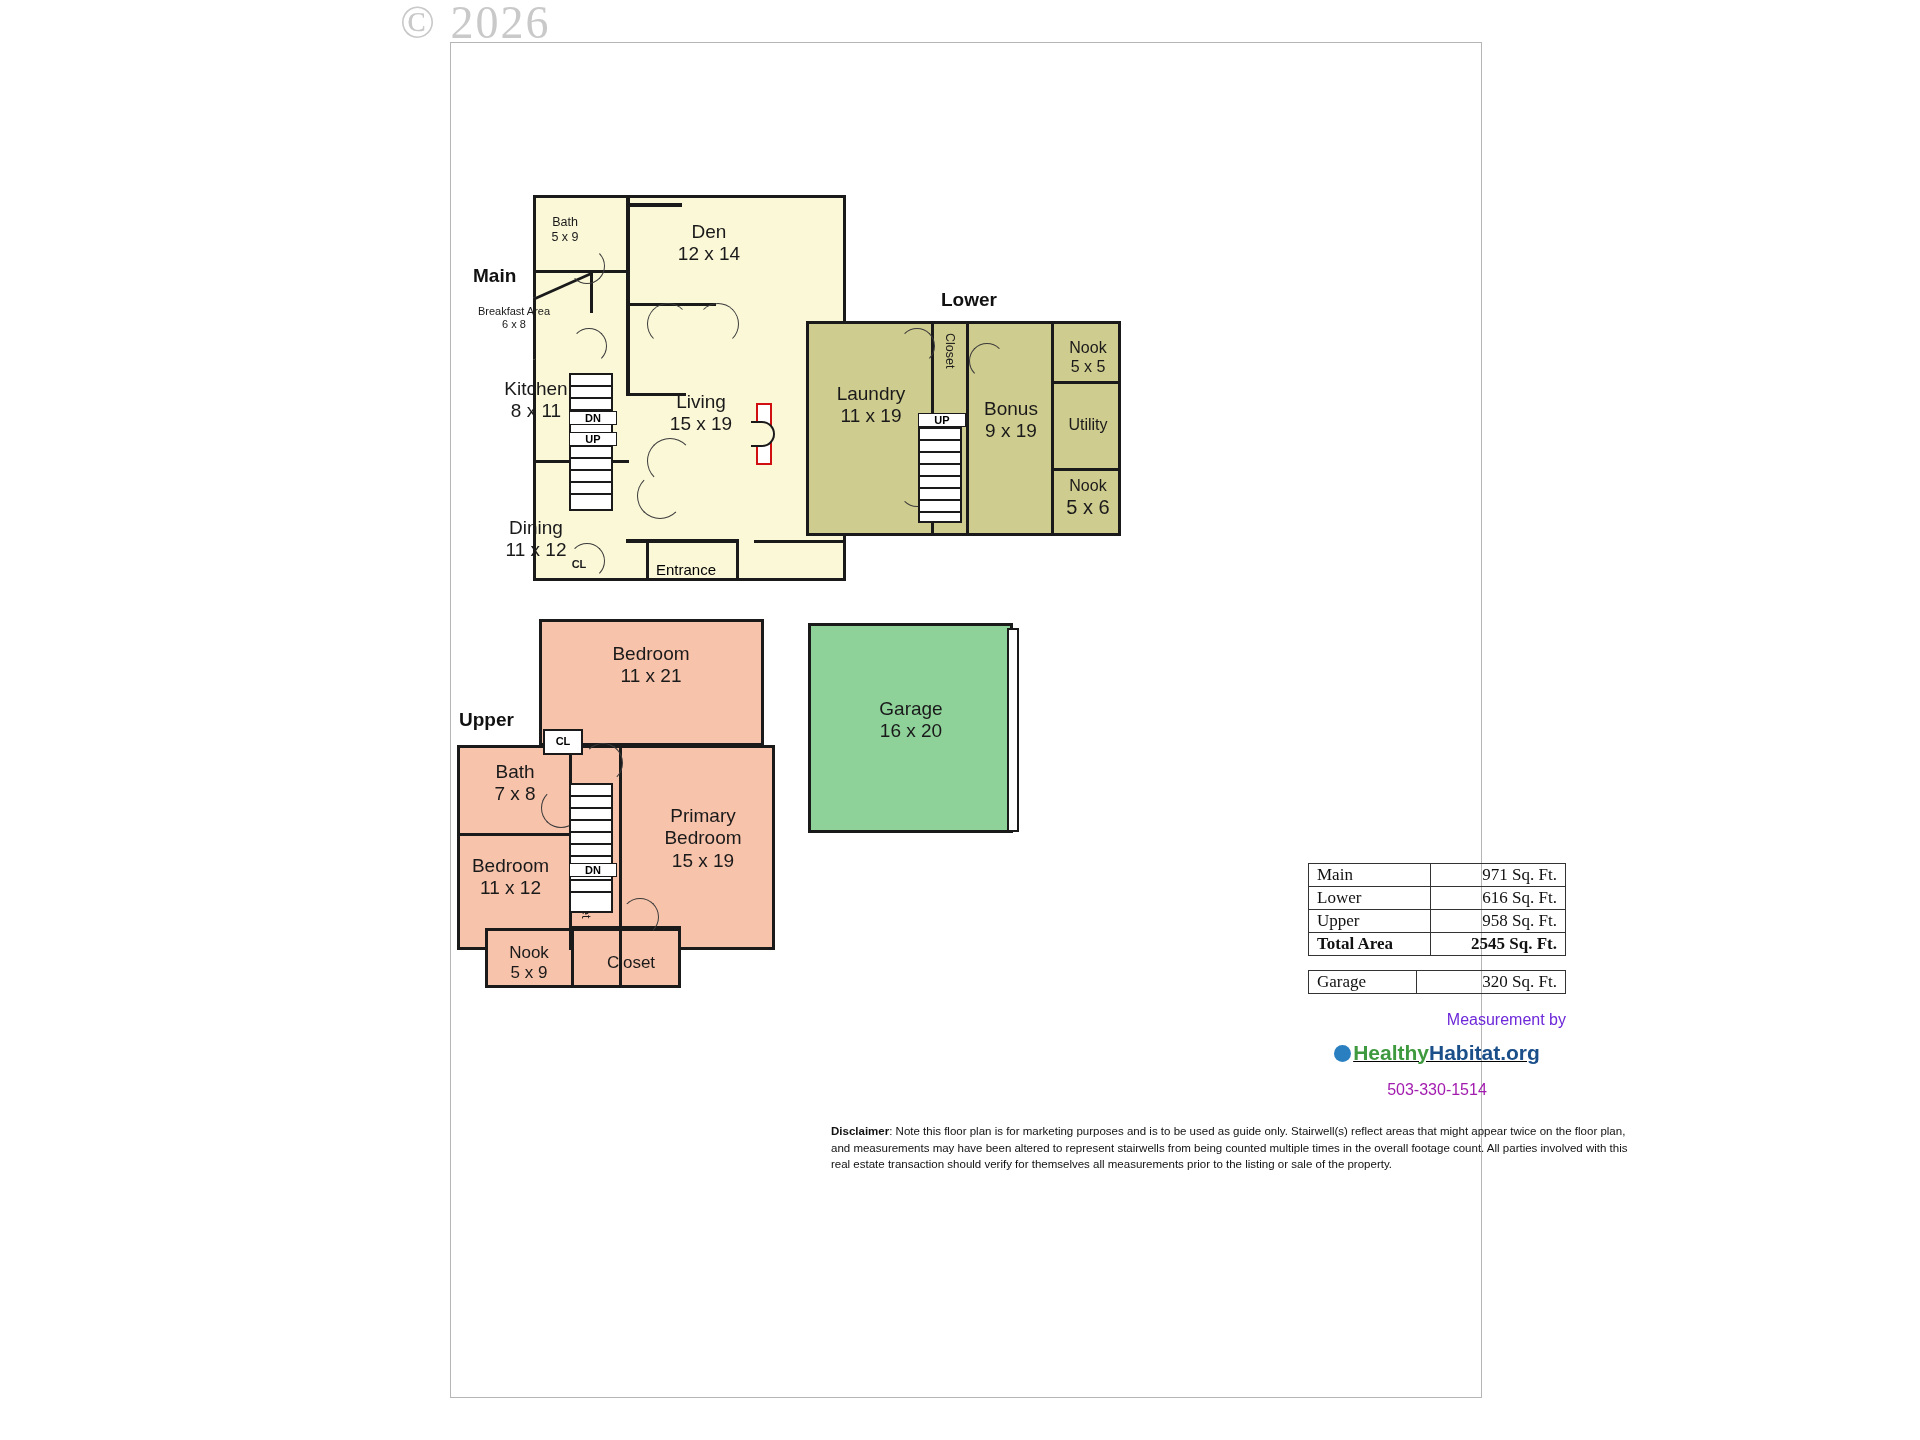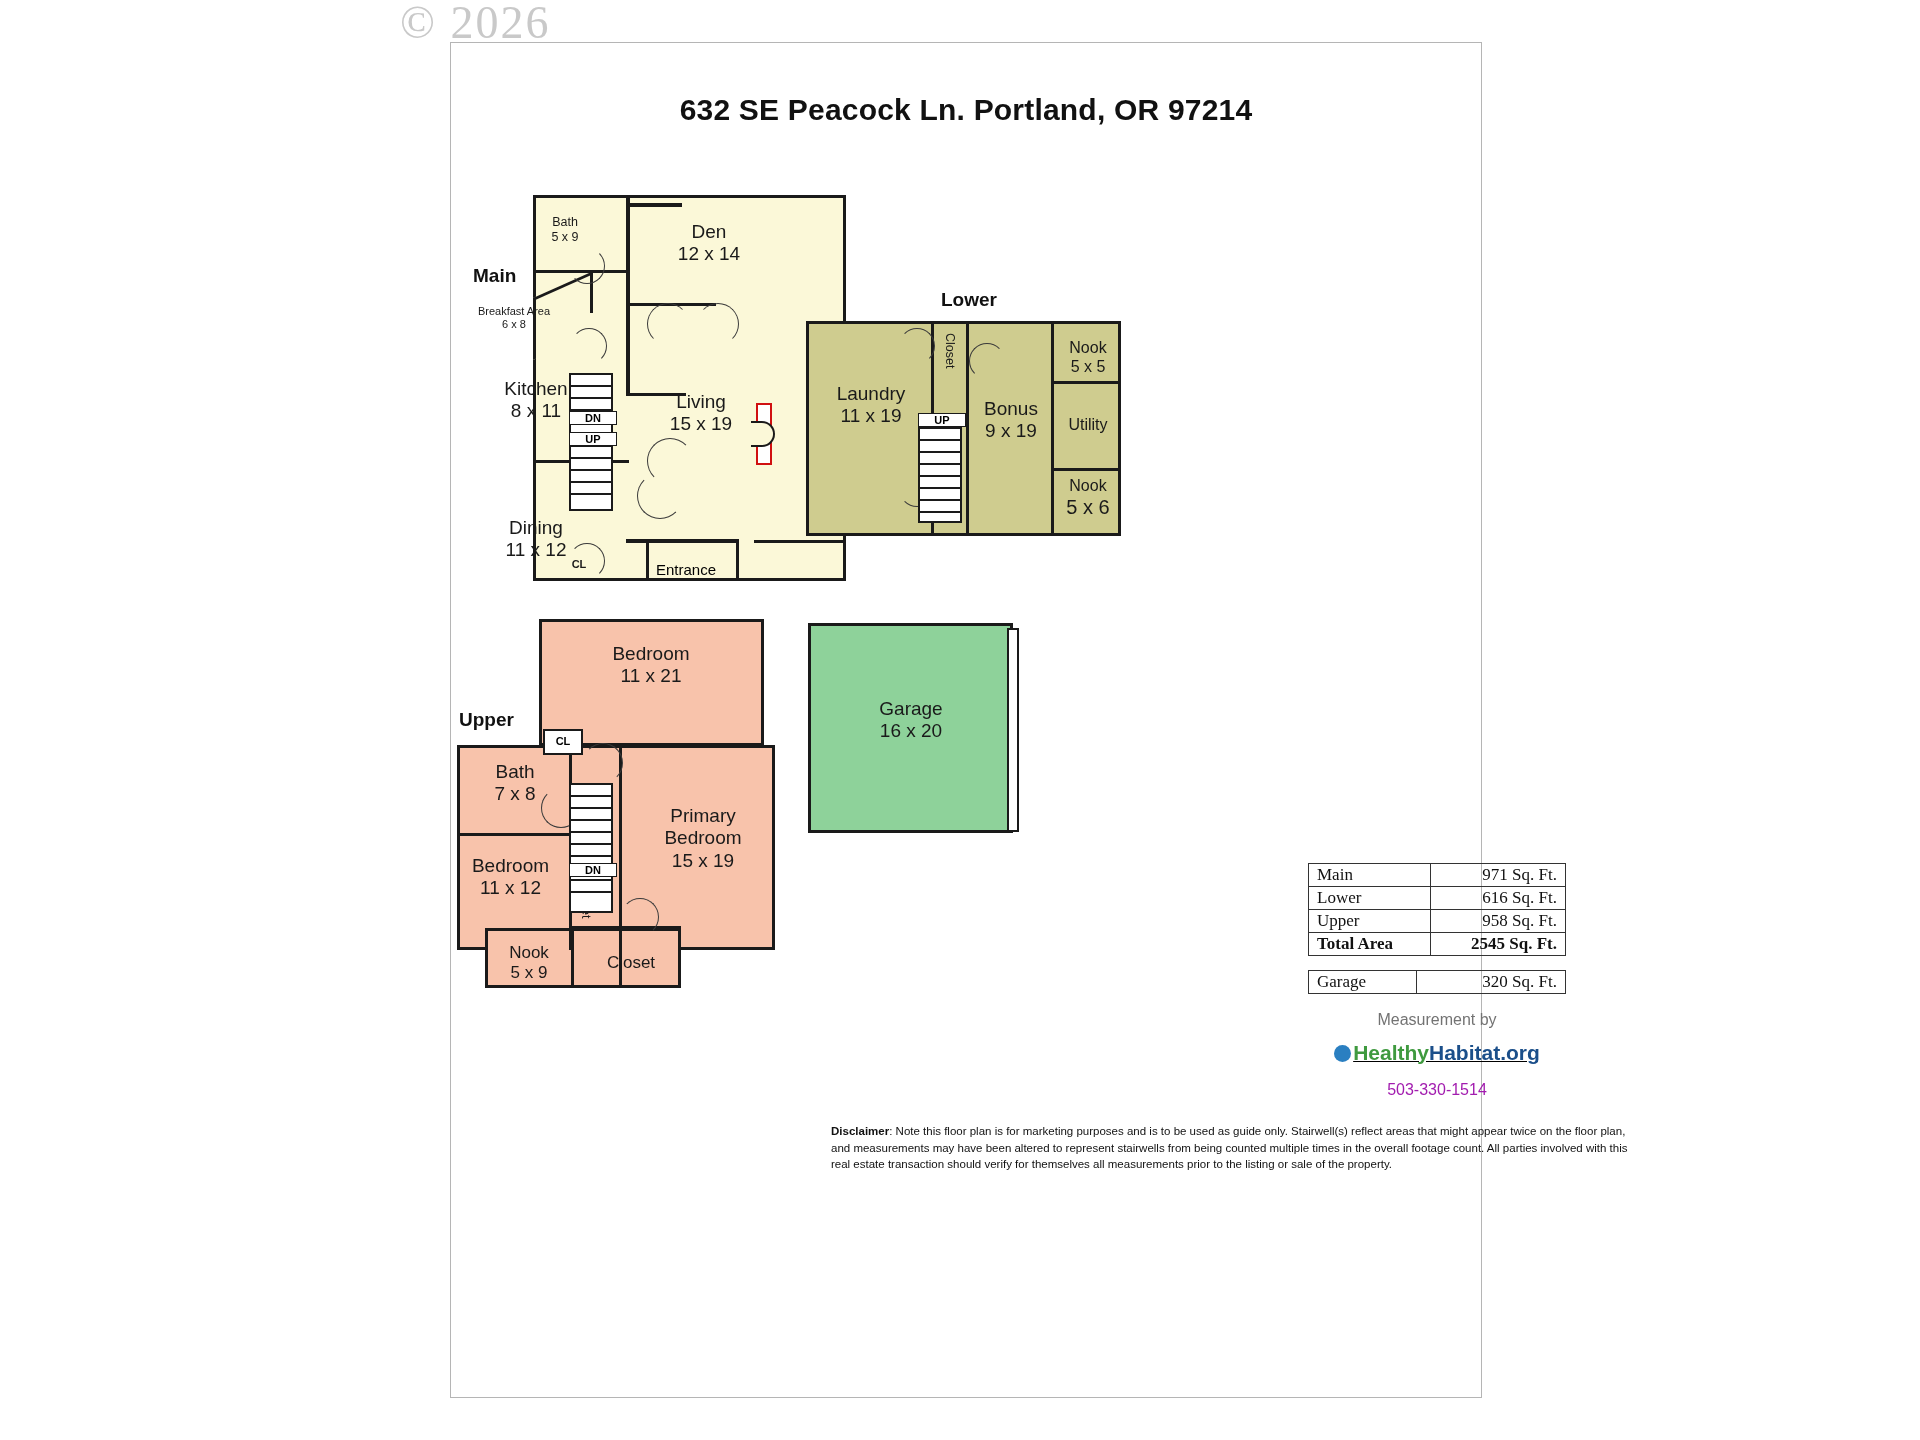--- a/index.html
+++ b/index.html
@@ -39,39 +39,38 @@
 
   
   #areatable{position:absolute;left:857px;top:820px;width:258px;border-collapse:collapse;font-family:"Liberation Serif",serif;font-size:17px;color:#111;}
   #areatable td{border:1px solid #333;padding:1px 8px;}
   #areatable td.v{text-align:right;}
   #areatable tr.total td{font-weight:bold;}
   #garagetable{position:absolute;left:857px;top:927px;width:258px;border-collapse:collapse;font-family:"Liberation Serif",serif;font-size:17px;color:#111;}
   #garagetable td{border:1px solid #333;padding:1px 8px;}
   #garagetable td.v{text-align:right;}
 
-  #measureby{position:absolute;left:857px;top:968px;width:258px;text-align:center;font-size:16px;color:#737373;}
+  #measureby{position:absolute;left:857px;top:968px;width:258px;text-align:right;font-size:16px;color:#6d28d9;}
   #logo{position:absolute;left:857px;top:998px;width:258px;text-align:center;text-decoration:underline;}
   #logo .lg{font-size:21px;font-weight:bold;color:#1b4f8a;}
   #logo .lg .green{color:#3f9a3f;}
   #phone{position:absolute;left:857px;top:1038px;width:258px;text-align:center;font-size:16px;color:#a21caf;}
 
   #disclaimer{position:absolute;left:380px;top:1080px;width:812px;font-size:11.5px;line-height:1.45;color:#111;}
   #disclaimer b{font-weight:bold;}
 
   .redwin{position:absolute;border:2px solid #d01010;}
 </style>
 </head>
 <body>
 
 <div id="watermark">© 2026</div>
 
 <div id="sheet">
 
-  <div id="title">632 SE Peacock Ln. Portland, OR 97214</div>
 
   <div>
     <div class="flabel" style="left:22px;top:222px;">Main</div>
 
     <div class="floor main-fill" style="left:82px;top:261px;width:225px;height:274px;"></div>
     <div class="floor main-fill" style="left:82px;top:152px;width:313px;height:386px;"></div>
     <div class="floor main-fill" style="left:175px;top:152px;width:220px;height:348px;"></div>
 
     <div class="floor main-fill" style="left:82px;top:255px;width:60px;height:62px;transform:skewY(-24deg);transform-origin:top left;border-bottom:none;"></div>
     <div class="floor main-fill" style="left:88px;top:270px;width:215px;height:260px;border:none;"></div>

